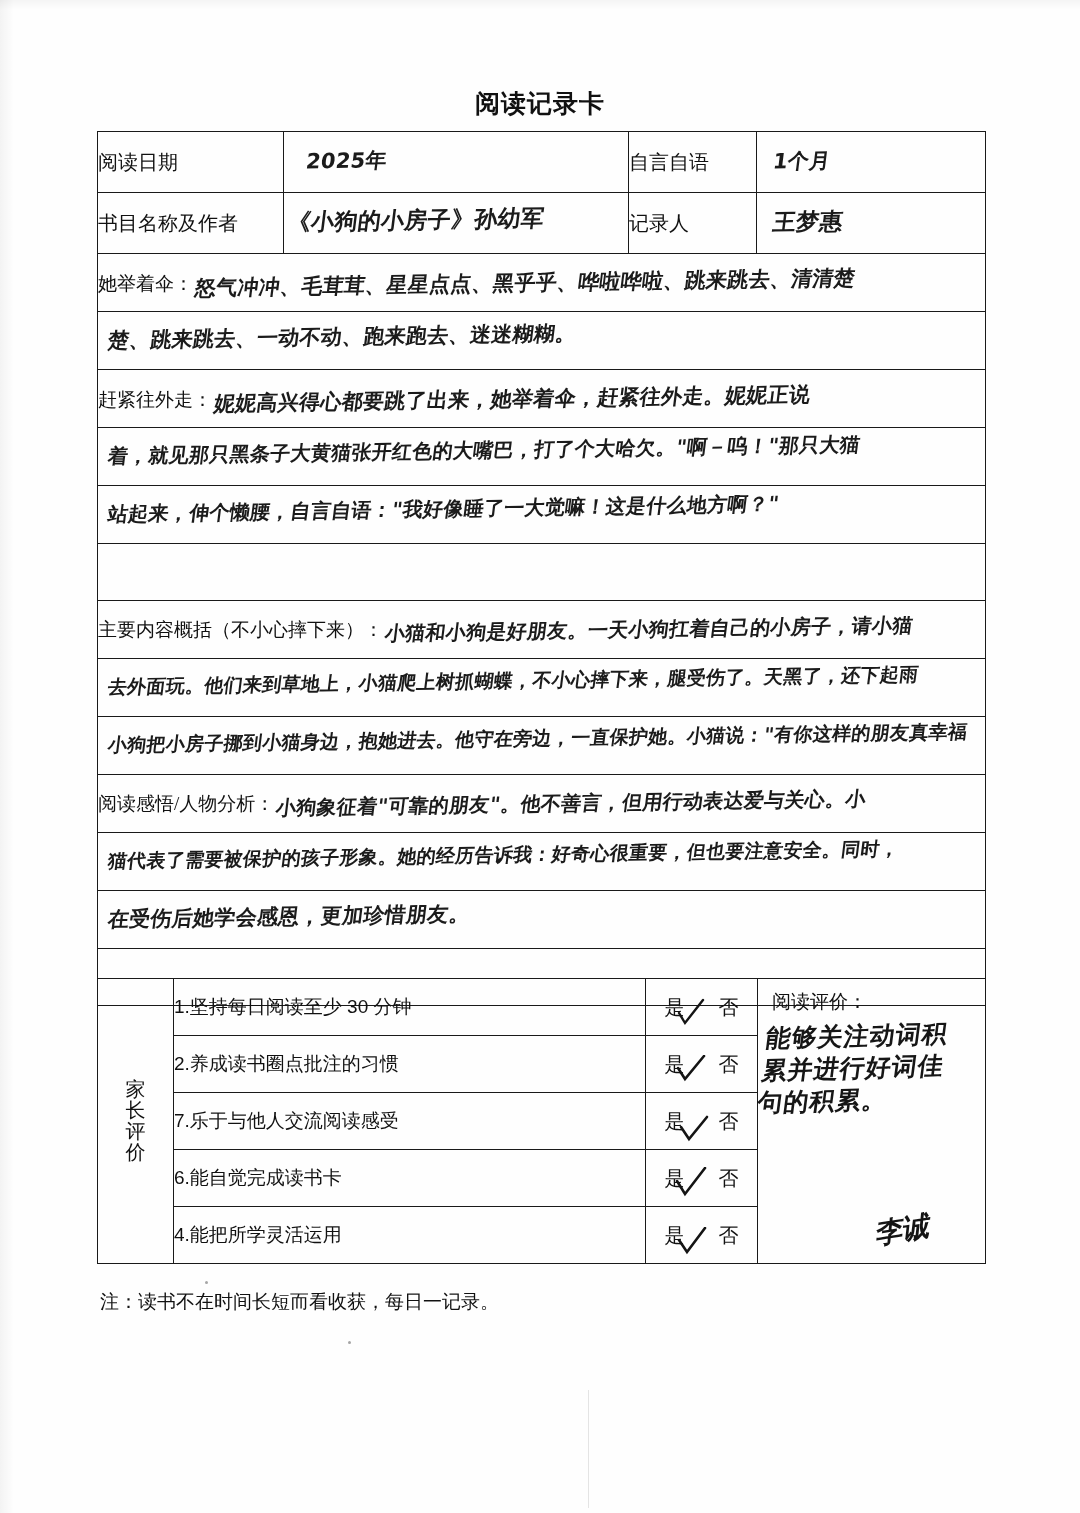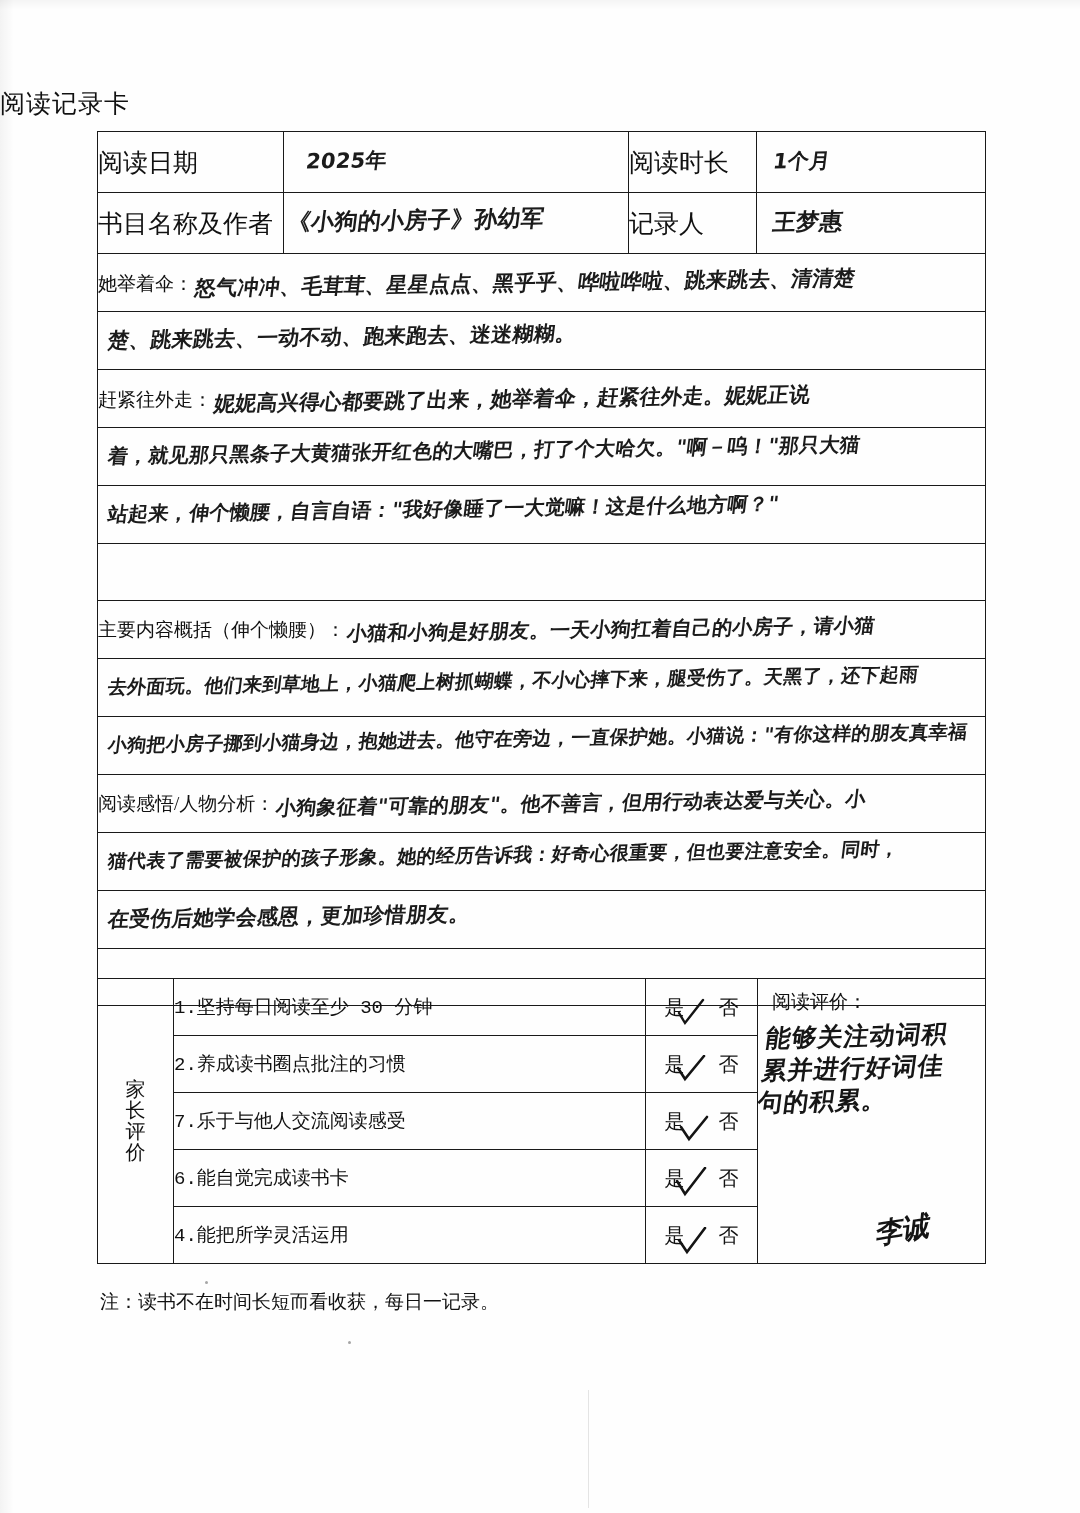--- a/index.html
+++ b/index.html
@@ -45,44 +45,44 @@
     position: absolute;
     background: rgba(0,0,0,0.35);
     border-radius: 50%;
     pointer-events: none;
   }
 
   .doc-title {
     position: absolute;
     left: 0; right: 0;
     top: 87px;
-    text-align: left;
+    text-align: center;
     font-size: 25px;
-    font-weight: normal;
+    font-weight: bold;
     letter-spacing: 1px;
     font-family: "Liberation Serif", "DejaVu Serif", serif;
   }
 
   
   .main-table {
     position: absolute;
     left: 97px;
     top: 131px;
     width: 888px;
     border-collapse: collapse;
     table-layout: fixed;
   }
   .main-table td {
     border: 1.6px solid #1a1a1a;
     padding: 0;
     vertical-align: middle;
     position: relative;
   }
   .label-cell {
-    font-size: 25px;
+    font-size: 20px;
     font-family: "Liberation Serif", "DejaVu Serif", serif;
     padding-left: 13px;
     white-space: nowrap;
   }
   .row-h-head { height: 60px; }
   .row-h-line { height: 57px; }
   .row-h-blank { height: 56px; }
 
   
   .inline-cell {
@@ -136,21 +136,21 @@
   .vert-label {
     width: 76px;
     text-align: center;
     font-size: 20px;
     font-family: "Liberation Serif", "DejaVu Serif", serif;
     line-height: 1.05;
   }
   .vert-label span { display: block; }
   .eval-item {
     font-size: 19px;
-    font-family: Liberation Mono, monospace;
+    font-family: Liberation Sans, sans-serif;
     padding-left: 30px;
   }
   .yn-cell {
     width: 112px;
     text-align: center;
     font-size: 20px;
     font-family: "Liberation Serif", "DejaVu Serif", serif;
     position: relative;
   }
   .yn-inner {
@@ -247,21 +247,21 @@
       <col style="width:128px">
       <col style="width:229px">
     </colgroup>
     <tbody>
 
       <tr>
         <td class="label-cell row-h-head">阅读日期</td>
         <td class="row-h-head">
           <span class="hw-line hw-lg" style="left:22px;">2025年</span>
         </td>
-        <td class="label-cell row-h-head">阅读时长</td>
+        <td class="label-cell row-h-head">自言自语</td>
         <td class="row-h-head">
           <span class="hw-line hw-lg" style="left:16px;">1个月</span>
         </td>
       </tr>
 
       <tr>
         <td class="label-cell row-h-head">书目名称及作者</td>
         <td class="row-h-head">
           <span class="hw-line" style="left:4px;font-size:23px;">《小狗的小房子》孙幼军</span>
         </td>
@@ -300,21 +300,21 @@
       </tr>
 
       <tr>
         <td colspan="4" class="row-h-blank">
           <span class="hw-line"></span>
         </td>
       </tr>
 
       <tr>
         <td colspan="4" class="inline-cell row-h-line">
-          <span>主要内容概括（伸个懒腰）：</span><span class="hw-after" style="font-size:20px;">小猫和小狗是好朋友。一天小狗扛着自己的小房子，请小猫</span>
+          <span>主要内容概括（不小心摔下来）：</span><span class="hw-after" style="font-size:20px;">小猫和小狗是好朋友。一天小狗扛着自己的小房子，请小猫</span>
         </td>
       </tr>
       <tr>
         <td colspan="4" class="row-h-line">
           <span class="hw-line" style="font-size:19px;">去外面玩。他们来到草地上，小猫爬上树抓蝴蝶，不小心摔下来，腿受伤了。天黑了，还下起雨</span>
         </td>
       </tr>
       <tr>
         <td colspan="4" class="row-h-line">
           <span class="hw-line" style="font-size:19px;">小狗把小房子挪到小猫身边，抱她进去。他守在旁边，一直保护她。小猫说："有你这样的朋友真幸福</span>

